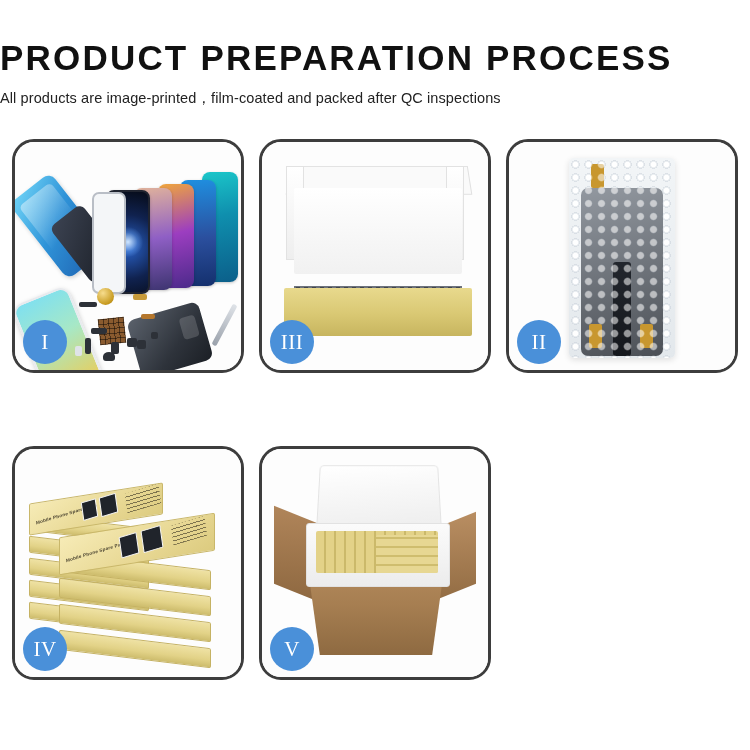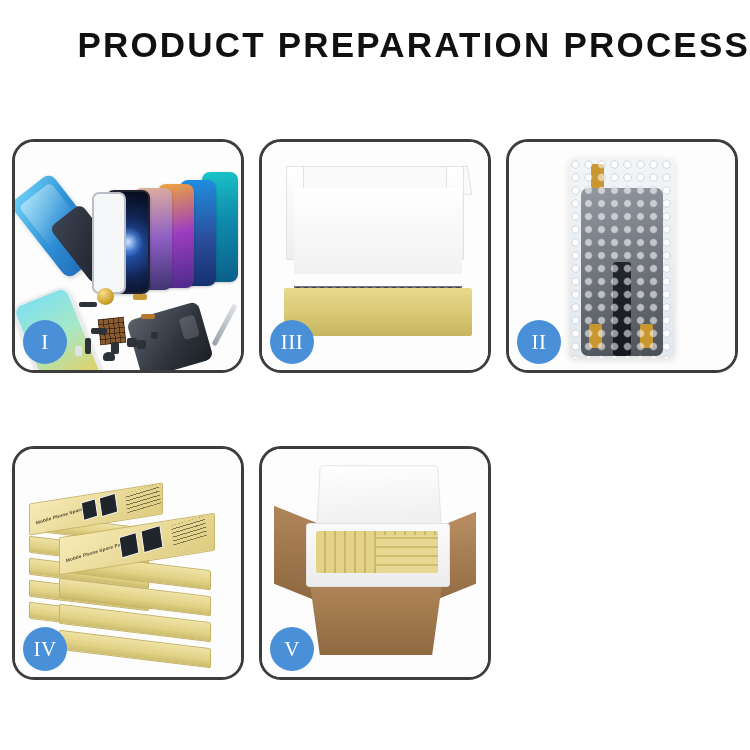--- a/index.html
+++ b/index.html
@@ -11,22 +11,22 @@
     width: 750px;
     height: 750px;
     font-family: "Liberation Sans", sans-serif;
     color: #1a1a1a;
     overflow: hidden;
     position: relative;
   }
 
   
   #header {
-    text-align: right;
-    padding-top: 27px;
+    text-align: left;
+    padding-top: 40px;
   }
   #page-title {
     font-size: 35px;
     font-weight: 700;
     letter-spacing: 2.2px;
     color: #111111;
     line-height: 1.05;
     margin: 0;
     white-space: nowrap;
   }
@@ -411,20 +411,21 @@
     position: absolute;
     background: rgba(139,104,64,.65);
     border-radius: 1px;
   }
 </style>
 </head>
 <body>
 
 <div id="header">
   <h1 id="page-title">PRODUCT PREPARATION PROCESS</h1>
+  <p id="page-subtitle">All products are image-printed，film-coated and packed after QC inspections</p>
 </div>
 
 <div id="steps-grid">
 
   <div class="step-card">
     <div class="card-stage">
       <div class="p1-screen-blue"></div>
       <div class="p1-dark-phone"></div>
 
       <div class="p1-fan">

